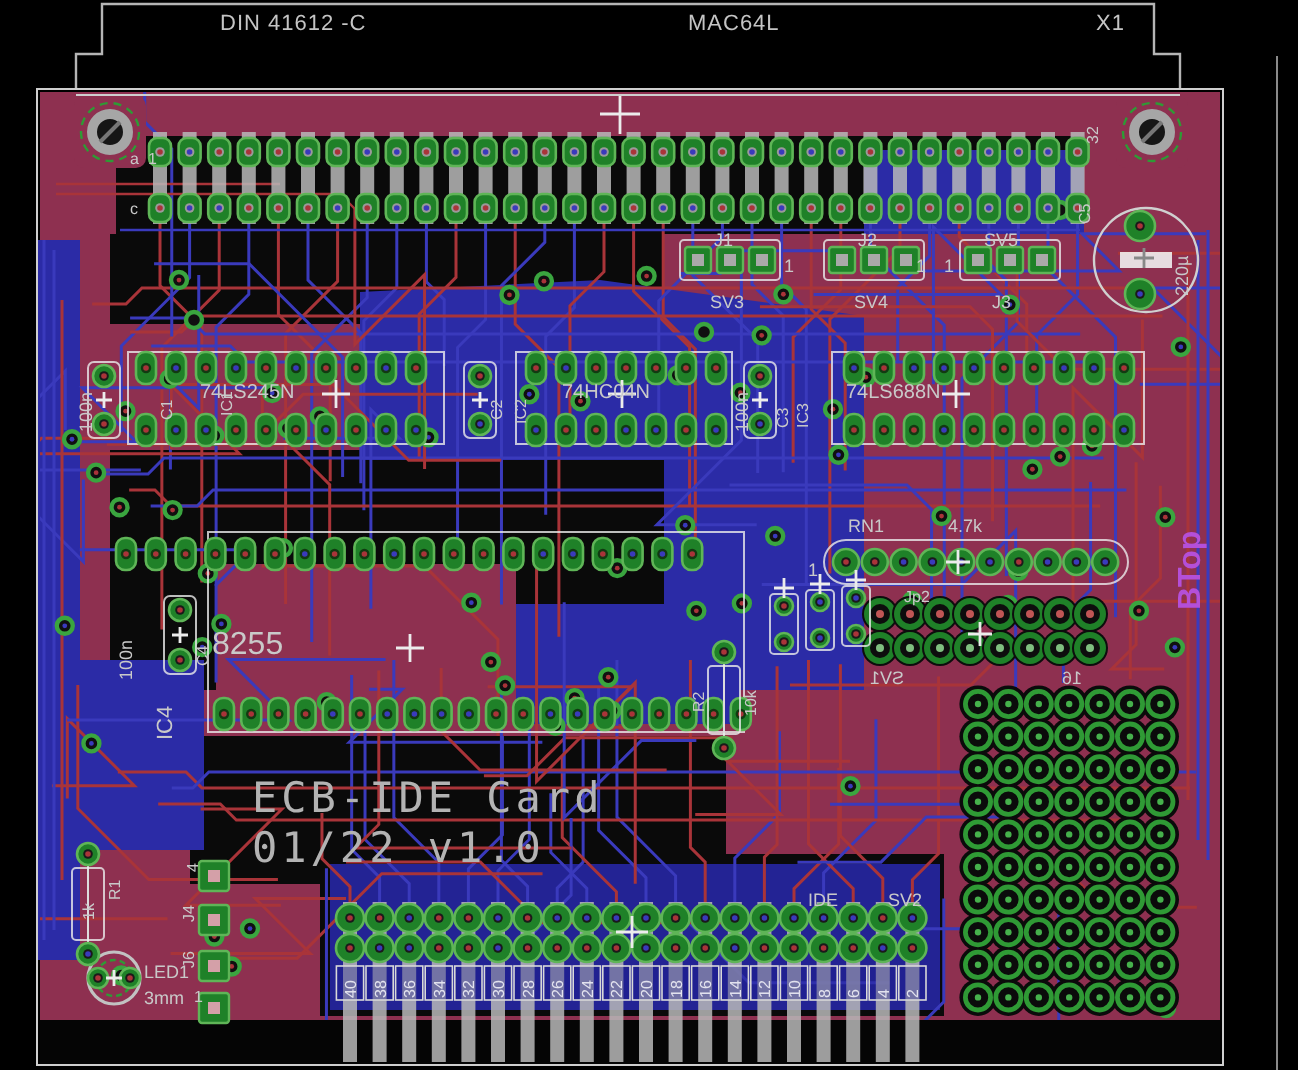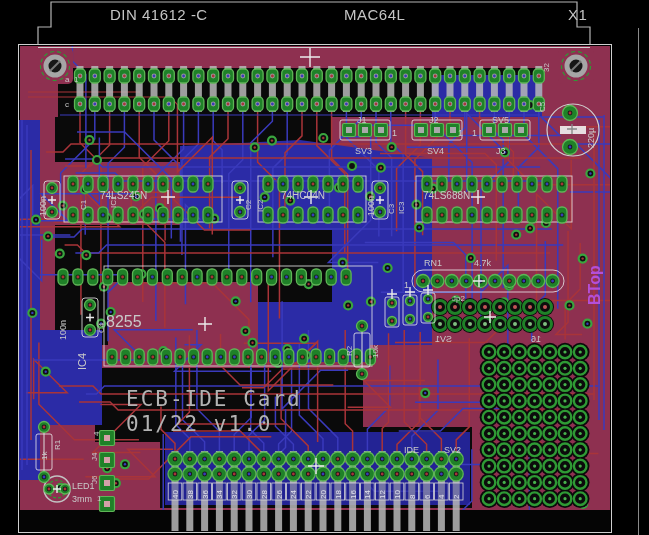--- a/index.html
+++ b/index.html
@@ -1,20 +1,20 @@
 <!DOCTYPE html>
 <html><head>
 <meta charset="utf-8">
 <style>
   html,body{margin:0;padding:0;background:#000;}
   #stage{position:relative;width:649px;height:535px;background:#000;overflow:hidden;
          font-family:"Liberation Sans",sans-serif;}
   #board-svg{position:absolute;left:0;top:0;}
   .hdr{position:absolute;left:0;top:0;width:649px;height:44px;}
-  .hdr span{position:absolute;top:6px;color:#c4c4c4;font-size:15px;letter-spacing:0.5px;}
+  .hdr span{position:absolute;top:6px;color:#c4c4c4;font-size:11px;letter-spacing:0.5px;}
   .silk{fill:#c9c9c9;font-family:"Liberation Sans",sans-serif;font-size:9px;}
   .num{fill:#e2e2ee;}
 </style>
 </head>
 <body>
 
 <div id="stage">
 
   <svg id="board-svg" width="649" height="535" viewBox="0 0 649 535">
     <defs>
@@ -1522,15 +1522,15 @@
         <text transform="translate(99,436) rotate(-90)" class="silk" style="font-size: 8px;">4</text>
         <text transform="translate(97,461) rotate(-90)" class="silk" style="font-size: 8px;">J4</text>
         <text transform="translate(97,484) rotate(-90)" class="silk" style="font-size: 8px;">J6</text>
         <text transform="translate(97,501)" class="silk" style="font-size: 8px;">1</text>
       </g>
   </svg>
 
   <div class="hdr">
     <span style="left:110px">DIN 41612 -C</span>
     <span style="left:344px">MAC64L</span>
-    <span style="left:568px">X1</span>
+    <span style="left:548px">X1</span>
   </div>
 </div>
 
 </body></html>

